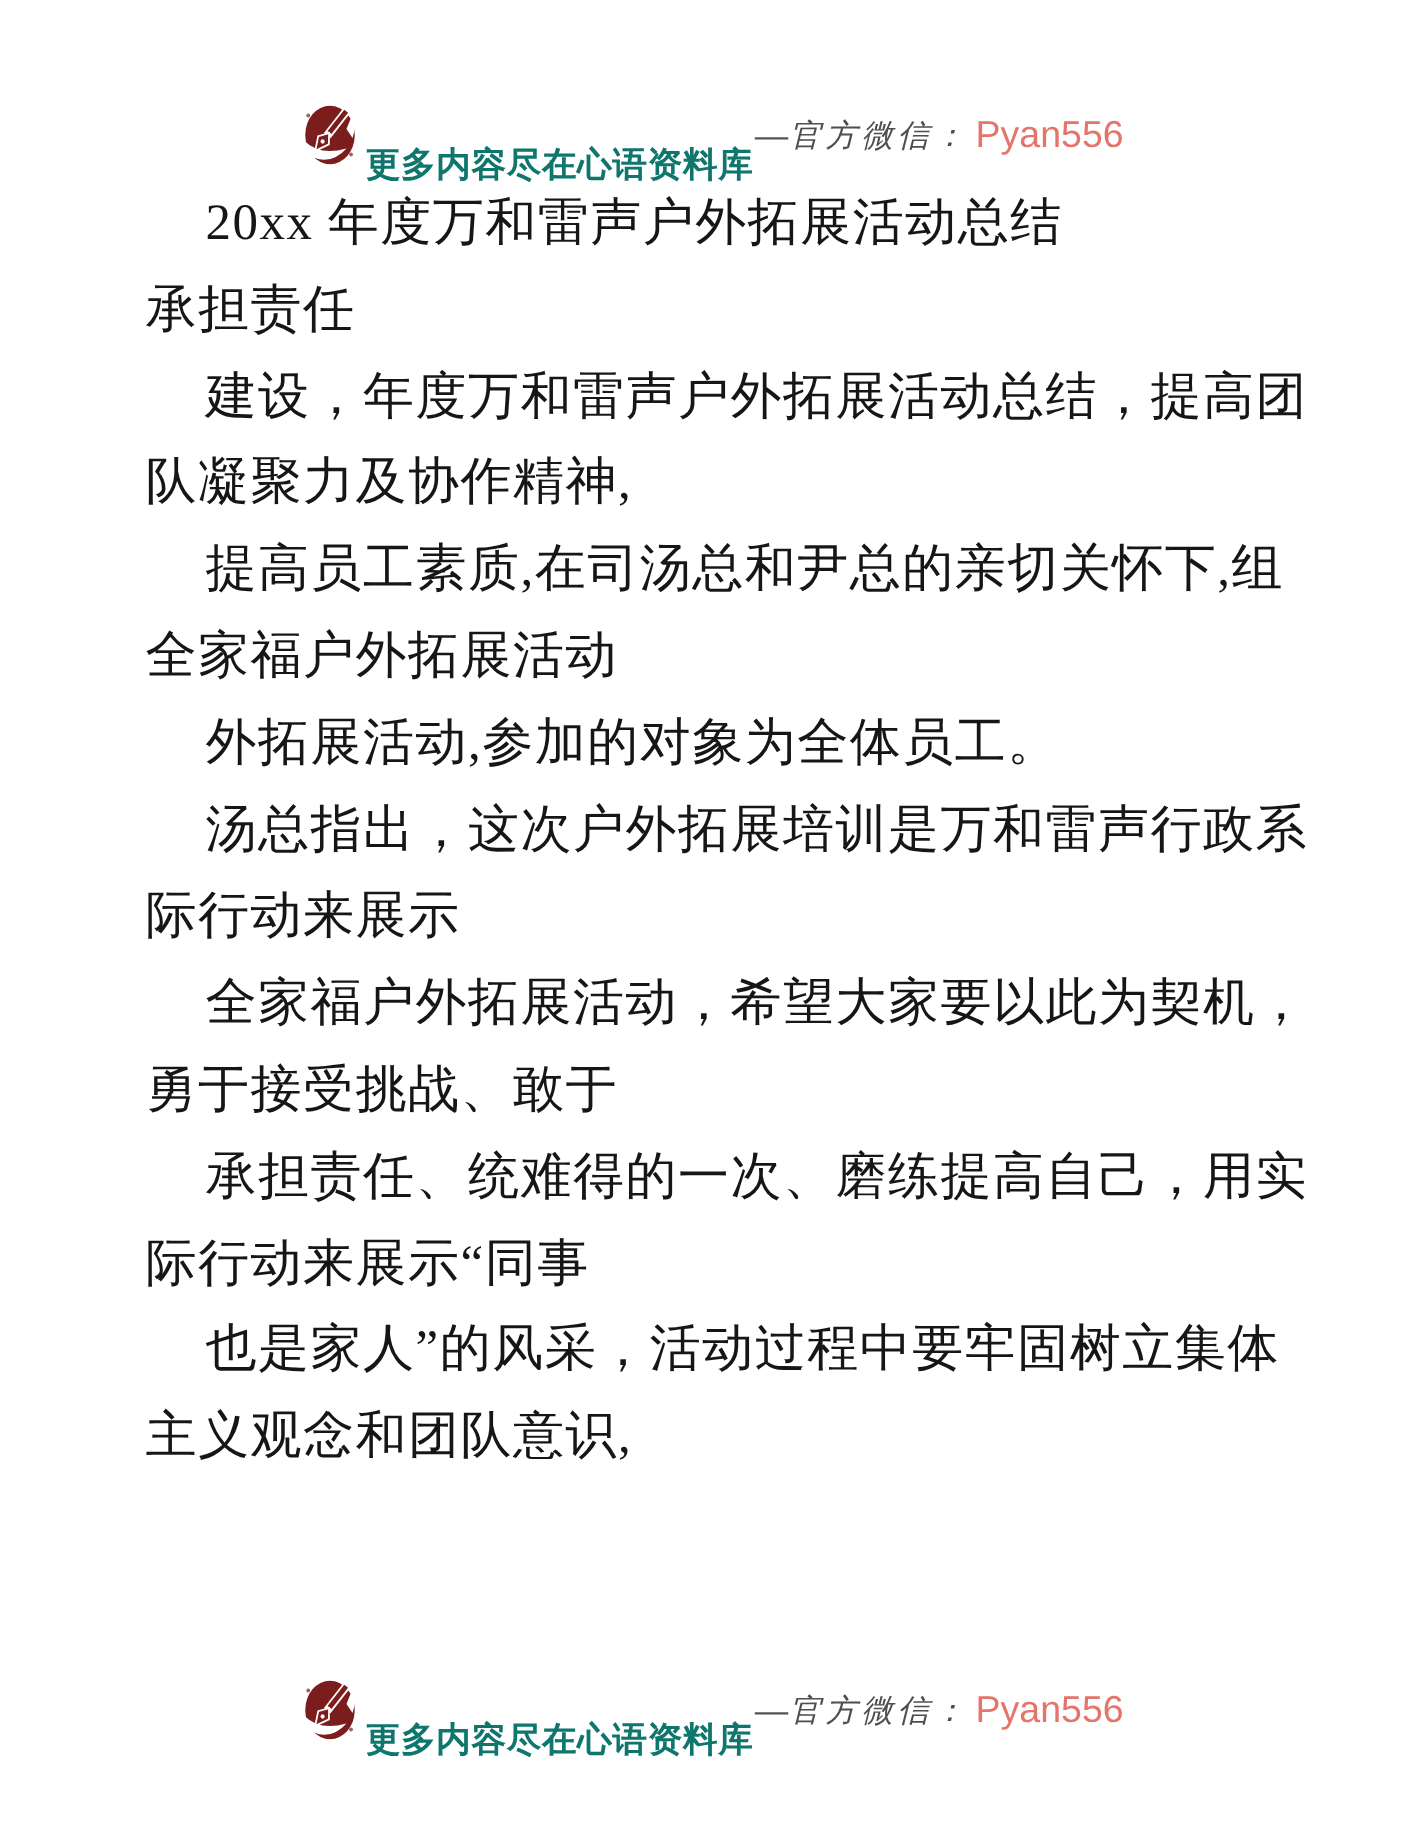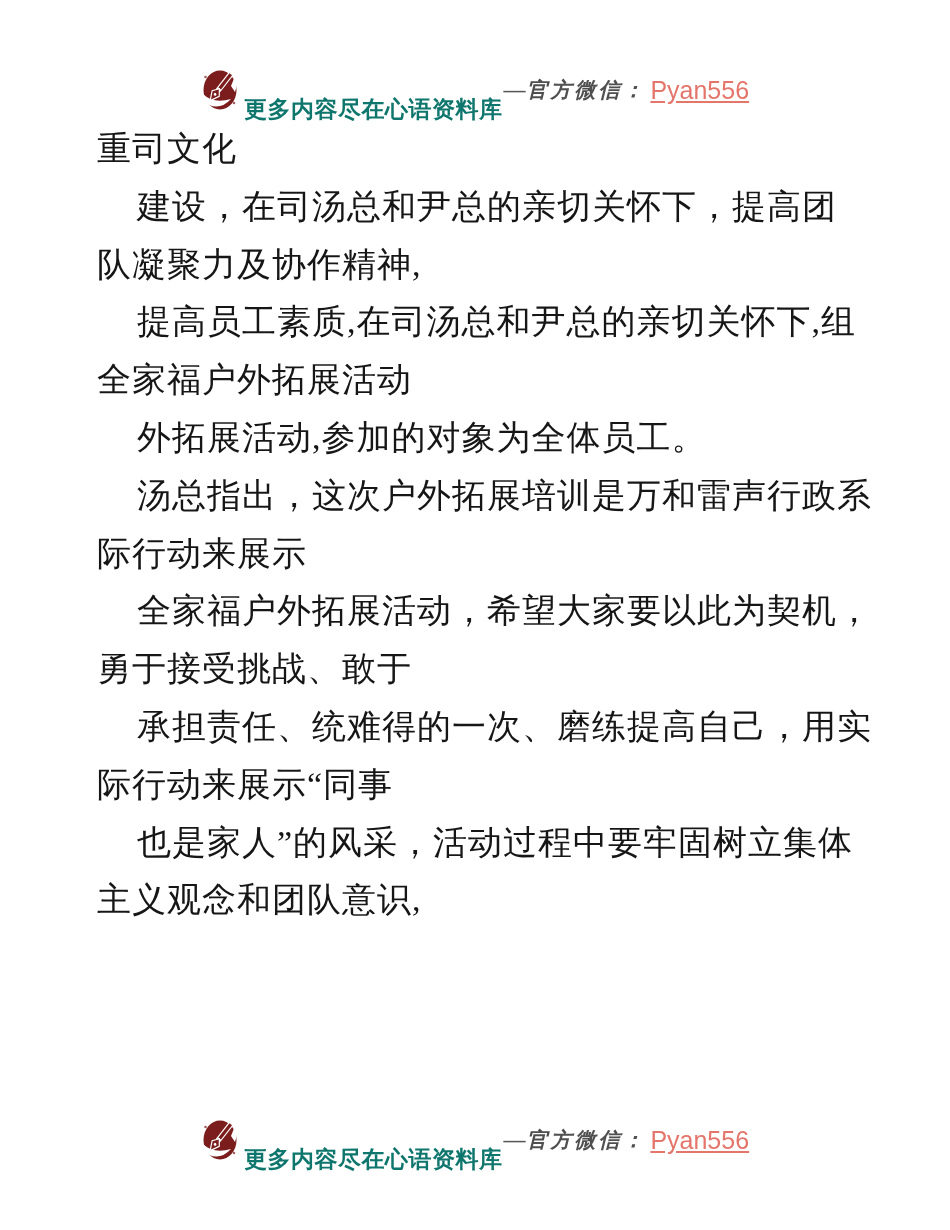--- a/index.html
+++ b/index.html
@@ -38,29 +38,28 @@
   .dash {
     color: #555555;
     font-size: 22px;
     font-weight: bold;
     margin: 0 1px;
   }
   .wlabel {
     color: #4f4f4f;
     font-size: 21px;
     font-style: italic;
-    font-weight: bold;
+    font-weight: normal;
     letter-spacing: 3px;
   }
   .wid {
     color: #e4756b;
     font-size: 25px;
     font-family: "Liberation Sans", sans-serif;
     margin-left: 4px;
-    text-decoration: underline;
   }
 
   
   .doc {
     position: absolute;
     left: 97px;
     top: 120px;
     width: 790px;
     color: #161616;
   }
@@ -92,22 +91,23 @@
       <circle cx="33" cy="35" r="1.3" fill="#7b1d1d" opacity="0.7"></circle>
     </svg>
   </span>
   <span class="brand">更多内容尽在心语资料库</span>
   <span class="dash">—</span>
   <span class="wlabel">官方微信：</span>
   <span class="wid">Pyan556</span>
 </div>
 
 <main class="doc">
-    <div class="doc-line">重司文化</div>
-    <div class="doc-line indent">建设，在司汤总和尹总的亲切关怀下，提高团</div>
+    <div class="doc-line indent">20xx 年度万和雷声户外拓展活动总结</div>
+    <div class="doc-line">承担责任</div>
+    <div class="doc-line indent">建设，年度万和雷声户外拓展活动总结，提高团</div>
     <div class="doc-line">队凝聚力及协作精神,</div>
     <div class="doc-line indent">提高员工素质,在司汤总和尹总的亲切关怀下,组</div>
     <div class="doc-line">全家福户外拓展活动</div>
     <div class="doc-line indent">外拓展活动,参加的对象为全体员工。</div>
     <div class="doc-line indent">汤总指出，这次户外拓展培训是万和雷声行政系</div>
     <div class="doc-line">际行动来展示</div>
     <div class="doc-line indent">全家福户外拓展活动，希望大家要以此为契机，</div>
     <div class="doc-line">勇于接受挑战、敢于</div>
     <div class="doc-line indent">承担责任、统难得的一次、磨练提高自己，用实</div>
     <div class="doc-line">际行动来展示“同事</div>

